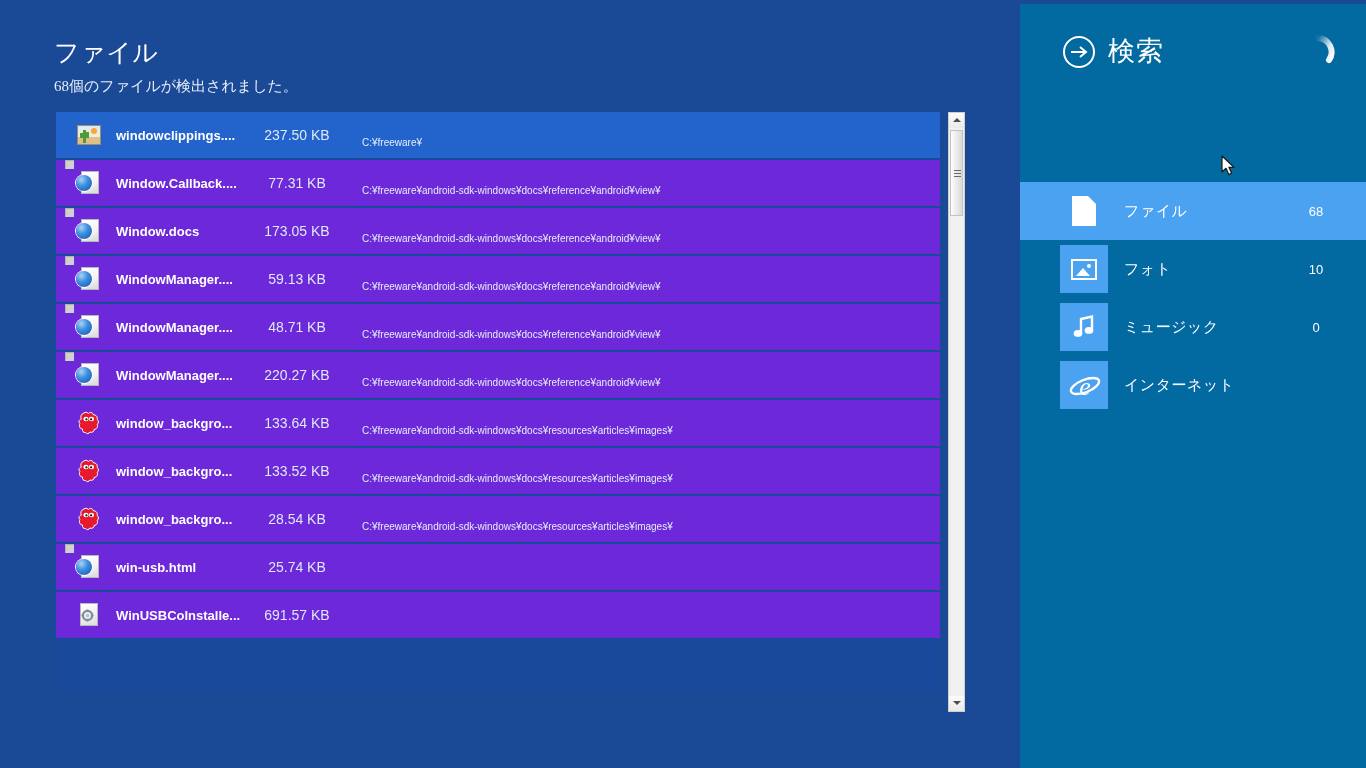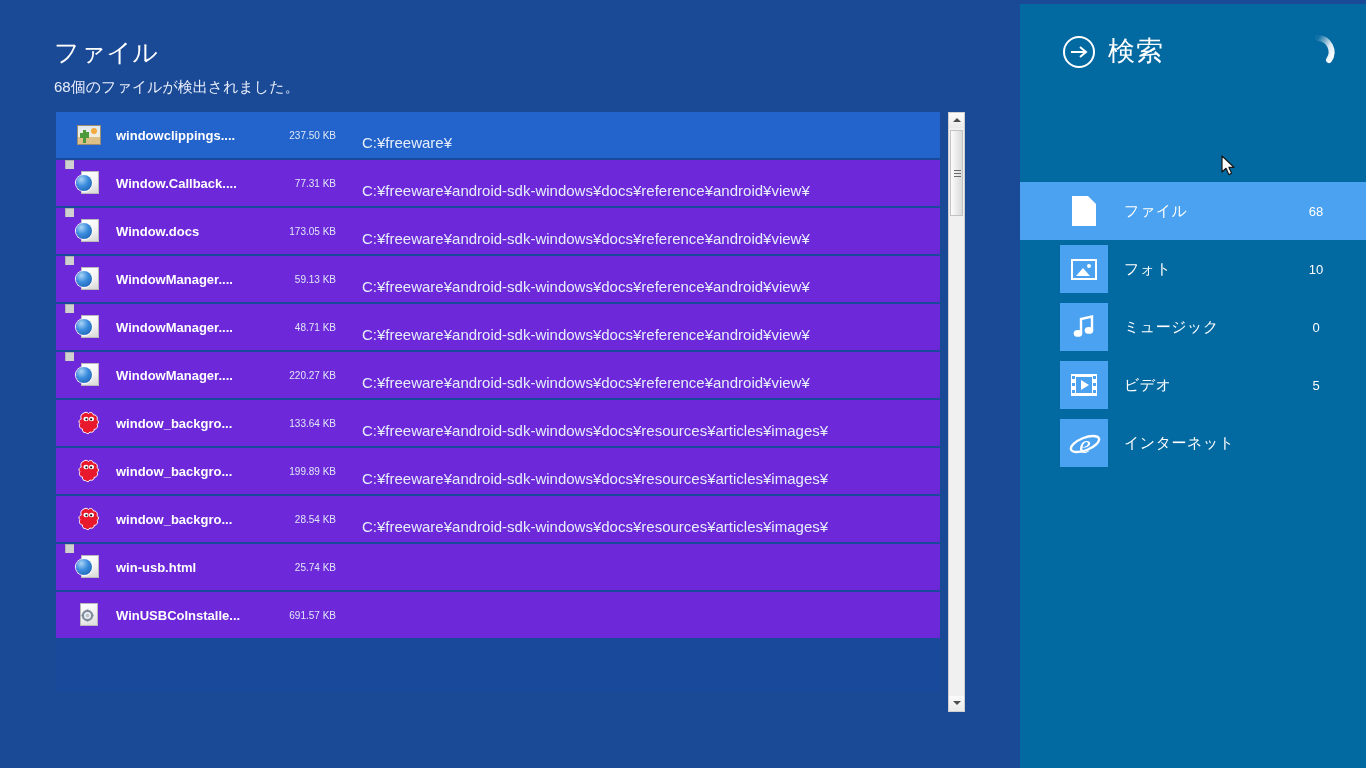--- a/index.html
+++ b/index.html
@@ -35,20 +35,21 @@
     letter-spacing: 0.5px;
     line-height: 1;
   }
   #result-count {
     position: absolute;
     left: 54px; top: 79px;
     font-size: 15px;
     color: #e8eefb;
     font-weight: 400;
     line-height: 1;
+    font-family: Liberation Serif, serif;
   }
 
   #file-list-wrap {
     position: absolute;
     left: 56px; top: 112px;
     width: 900px;
     height: 600px;
   }
   #file-list {
     position: absolute;
@@ -84,29 +85,29 @@
     color: #ffffff;
     font-size: 13px;
     font-weight: bold;
     white-space: nowrap;
     overflow: hidden;
   }
   .row-size {
     width: 78px;
     flex: 0 0 78px;
     color: #dfe8f7;
-    font-size: 10px;
-    text-align: right;
+    font-size: 14px;
+    text-align: center;
     padding-right: 12px;
     white-space: nowrap;
   }
   .row-path {
     flex: 1 1 auto;
     color: #e6eefb;
-    font-size: 15px;
+    font-size: 10px;
     white-space: nowrap;
     overflow: hidden;
     padding-left: 14px;
     margin-top: 14px;
   }
 
   
   .ic-doc-html {
     width: 26px; height: 26px;
     position: relative;
@@ -463,21 +464,21 @@
             <span class="row-icon"><span class="ic-gimp-image"><svg width="26" height="26" viewBox="0 0 26 26">
                   <g fill="#e8192c" stroke="#ffffff" stroke-width="1">
                     <path d="M8 3 C5 4 4 7 5.5 9 C3 9.5 2 12 4 13.5 C2.5 16 4 19 6.5 19 C6 21 7.5 23 9.5 22.5 C10.5 24 13 24 14 22 C16 23 18.5 21.5 18 19.5 C21 19 22.5 16.5 21 14.5 C23 13.5 23 10.5 21 9.5 C22 7 20 4.5 17.5 5 C17 2.5 14 1.5 12.5 3.5 C11 2 9 2 8 3 Z"></path>
                   </g>
                   <ellipse cx="10" cy="9" rx="2.6" ry="2.2" fill="#ffffff"></ellipse>
                   <ellipse cx="15.5" cy="9" rx="2.6" ry="2.2" fill="#ffffff"></ellipse>
                   <circle cx="10.4" cy="9.3" r="1.1" fill="#101010"></circle>
                   <circle cx="15.1" cy="9.3" r="1.1" fill="#101010"></circle>
                 </svg></span></span>
             <span class="row-name">window_backgro...</span>
-            <span class="row-size">199.89 KB</span>
+            <span class="row-size">133.52 KB</span>
             <span class="row-path">C:¥freeware¥android-sdk-windows¥docs¥resources¥articles¥images¥</span>
           </div>
           <div class="file-row">
             <span class="row-icon"><span class="ic-gimp-image"><svg width="26" height="26" viewBox="0 0 26 26">
                   <g fill="#e8192c" stroke="#ffffff" stroke-width="1">
                     <path d="M8 3 C5 4 4 7 5.5 9 C3 9.5 2 12 4 13.5 C2.5 16 4 19 6.5 19 C6 21 7.5 23 9.5 22.5 C10.5 24 13 24 14 22 C16 23 18.5 21.5 18 19.5 C21 19 22.5 16.5 21 14.5 C23 13.5 23 10.5 21 9.5 C22 7 20 4.5 17.5 5 C17 2.5 14 1.5 12.5 3.5 C11 2 9 2 8 3 Z"></path>
                   </g>
                   <ellipse cx="10" cy="9" rx="2.6" ry="2.2" fill="#ffffff"></ellipse>
                   <ellipse cx="15.5" cy="9" rx="2.6" ry="2.2" fill="#ffffff"></ellipse>
                   <circle cx="10.4" cy="9.3" r="1.1" fill="#101010"></circle>
@@ -572,36 +573,20 @@
                 <path d="M8 18 V4 L19 1.5 V15" fill="none" stroke="#ffffff" stroke-width="2.4"></path>
                 <ellipse cx="5" cy="18.4" rx="4.3" ry="3.4" fill="#ffffff"></ellipse>
                 <ellipse cx="16" cy="15.4" rx="4.3" ry="3.4" fill="#ffffff"></ellipse>
               </svg></span>
           </span>
           <span class="cat-label">ミュージック</span>
           <span class="cat-count">0</span>
         </div>
         <div class="cat-row">
           <span class="cat-tile">
-            <span class="g-video">
-              <span class="inner"></span>
-              <span class="play"></span>
-              <span class="perf" style="left:1px;top:2px"></span>
-              <span class="perf" style="left:1px;top:9px"></span>
-              <span class="perf" style="left:1px;top:16px"></span>
-              <span class="perf" style="right:1px;top:2px"></span>
-              <span class="perf" style="right:1px;top:9px"></span>
-              <span class="perf" style="right:1px;top:16px"></span>
-            </span>
-          </span>
-          <span class="cat-label">ビデオ</span>
-          <span class="cat-count">5</span>
-        </div>
-        <div class="cat-row">
-          <span class="cat-tile">
             <span class="g-ie"><svg width="32" height="30" viewBox="0 0 32 30">
                 <text x="16" y="24" font-size="26" font-style="italic" font-family="Liberation Serif, serif" fill="#ffffff" text-anchor="middle">e</text>
                 <ellipse cx="16" cy="15" rx="15" ry="6.2" fill="none" stroke="#ffffff" stroke-width="2.4" transform="rotate(-22 16 15)"></ellipse>
               </svg></span>
           </span>
           <span class="cat-label">インターネット</span>
           <span class="cat-count"></span>
         </div>
       </div>
   </div>

